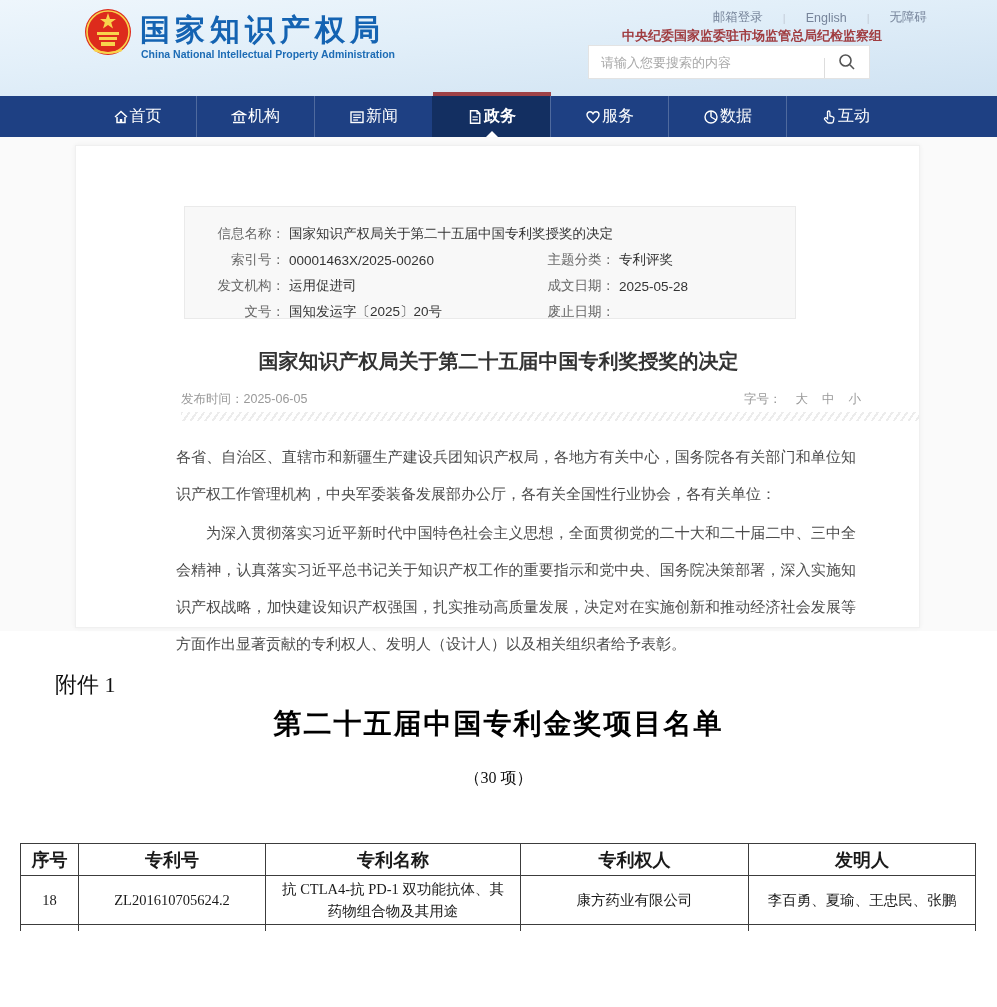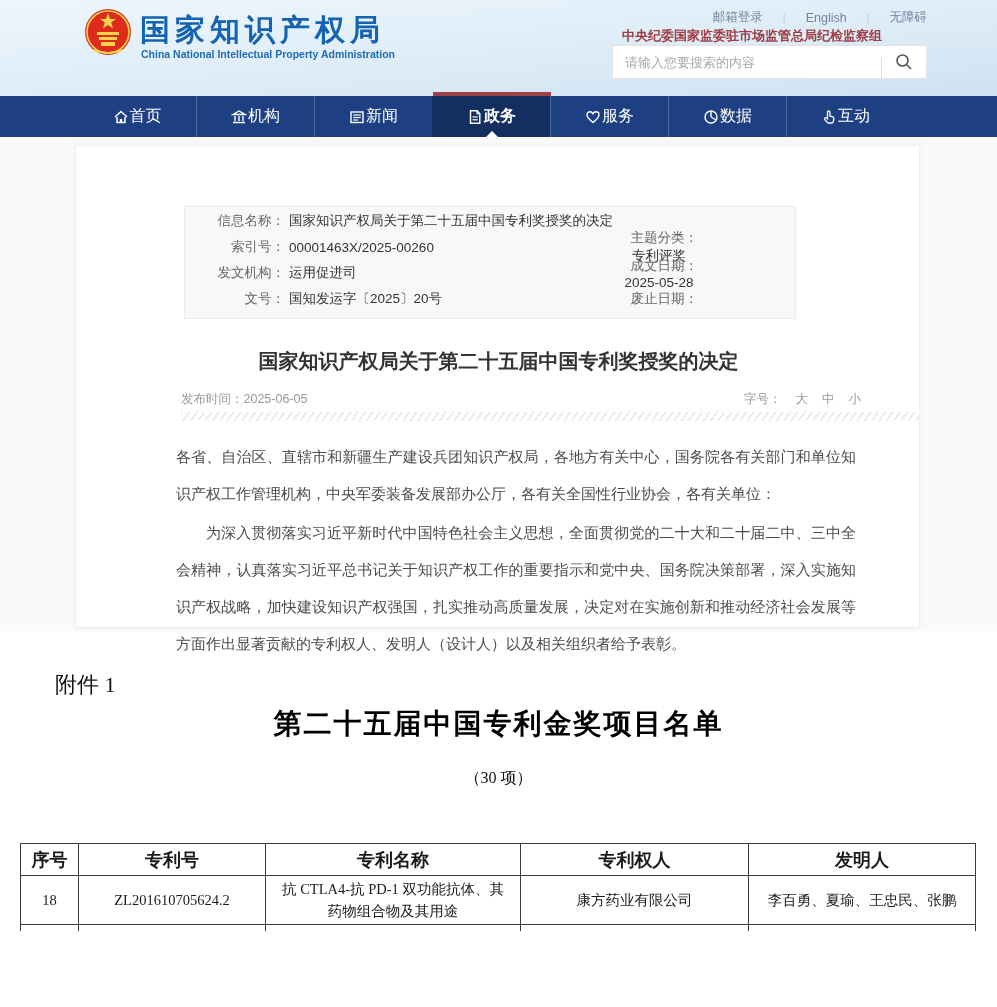--- a/index.html
+++ b/index.html
@@ -11,22 +11,22 @@
     background:linear-gradient(175deg,#eef6fc 0%,#e2eff9 40%,#cfe2f2 100%); }
   .emblem { position:absolute; left:84px; top:6px; width:48px; height:52px; }
   .agency-cn { position:absolute; left:140px; top:10px; font-size:30px; font-weight:bold;
     color:#1463b2; letter-spacing:5px; }
   .agency-en { position:absolute; left:141px; top:48px; font-size:10.5px; font-weight:bold; color:#1d6cb5; }
   .top-links { position:absolute; right:70px; top:9px; display:flex; align-items:center; gap:20px;
     font-size:12.5px; color:#76849a; }
   .top-links .sep { color:#c3ccd6; font-size:11px; }
   .top-links span[data-interactable="true"] { cursor:pointer; }
   .discipline { position:absolute; left:622px; top:27px; font-size:13px; font-weight:bold; color:#a03c40; cursor:pointer; }
-  .search-box { position:absolute; left:588px; top:45px; width:315px; height:34px; background:#fff;
-    border:1px solid #e3e3e3; display:flex; align-items:flex-end;margin-left:24px; }
+  .search-box { position:absolute; left:588px; top:45px; width:282px; height:34px; background:#fff;
+    border:1px solid #e3e3e3; display:flex; align-items:flex-end; }
   .search-input { flex:1; height:100%; border:none; outline:none; padding:0 12px; font-size:13px; color:#333;
     font-family:"Liberation Sans","DejaVu Sans",sans-serif; background:transparent; }
   .search-input::placeholder { color:#a9a9a9; }
   .search-divider { width:1px; height:20px; background:#ddd; }
   .search-btn { width:44px; height:100%; border:none; background:transparent; cursor:pointer;
     display:flex; align-items:center; justify-content:center; }
 
   
   .nav { position:absolute; left:0; top:96px; width:997px; height:41px; background:#1e4083; }
   .nav-item { position:absolute; top:0; height:41px; width:118px; display:flex; align-items:center;
@@ -41,25 +41,25 @@
   
   .card-zone { position:absolute; left:0; top:137px; width:997px; height:494px; background:#fafafa; }
   .card { position:absolute; left:75px; top:8px; width:845px; height:483px; background:#fff;
     box-shadow:0 0 5px rgba(0,0,0,0.05); border:1px solid #f0f0f0; }
 
   .breadcrumb { position:absolute; left:18px; top:8px; height:22px; display:flex; align-items:center;
     gap:6px; font-size:12.5px; color:#666; }
   .breadcrumb .path { cursor:pointer; }
 
   .info-box { position:absolute; left:108px; top:60px; width:612px; height:113px; background:#f8f8f8;
-    border:1px solid #eaeaea; padding:1px 14px 0 14px; font-size:13.5px; }
+    border:1px solid #eaeaea; padding:14px 14px 0 14px; font-size:13.5px; }
   .info-row { display:flex; height:26px; align-items:center; }
   .ib-lbl { width:86px; text-align:right; color:#666; flex-shrink:0; }
   .ib-val { color:#333; margin-left:4px; }
-  .ib-col2 { margin-left:auto; width:248px; display:flex; align-items:center;flex-direction:column; }
+  .ib-col2 { margin-left:auto; width:248px; display:flex; align-items:center; }
   .ib-lbl2 { width:82px; text-align:right; color:#666; flex-shrink:0; }
 
   .article-title { position:absolute; left:0; top:202px; width:845px; text-align:center;
     font-size:20px; font-weight:bold; color:#333; }
   .article-meta { position:absolute; left:105px; top:245px; width:680px; display:flex;
     justify-content:space-between; font-size:12.5px; color:#999; }
   .fontsize { display:flex; gap:14px; }
   .fontsize span { cursor:pointer; }
   .hatch { position:absolute; left:105px; top:266px; width:738px; height:9px;
     background:repeating-linear-gradient(125deg,#ececec 0 2px,transparent 2px 6px); }

